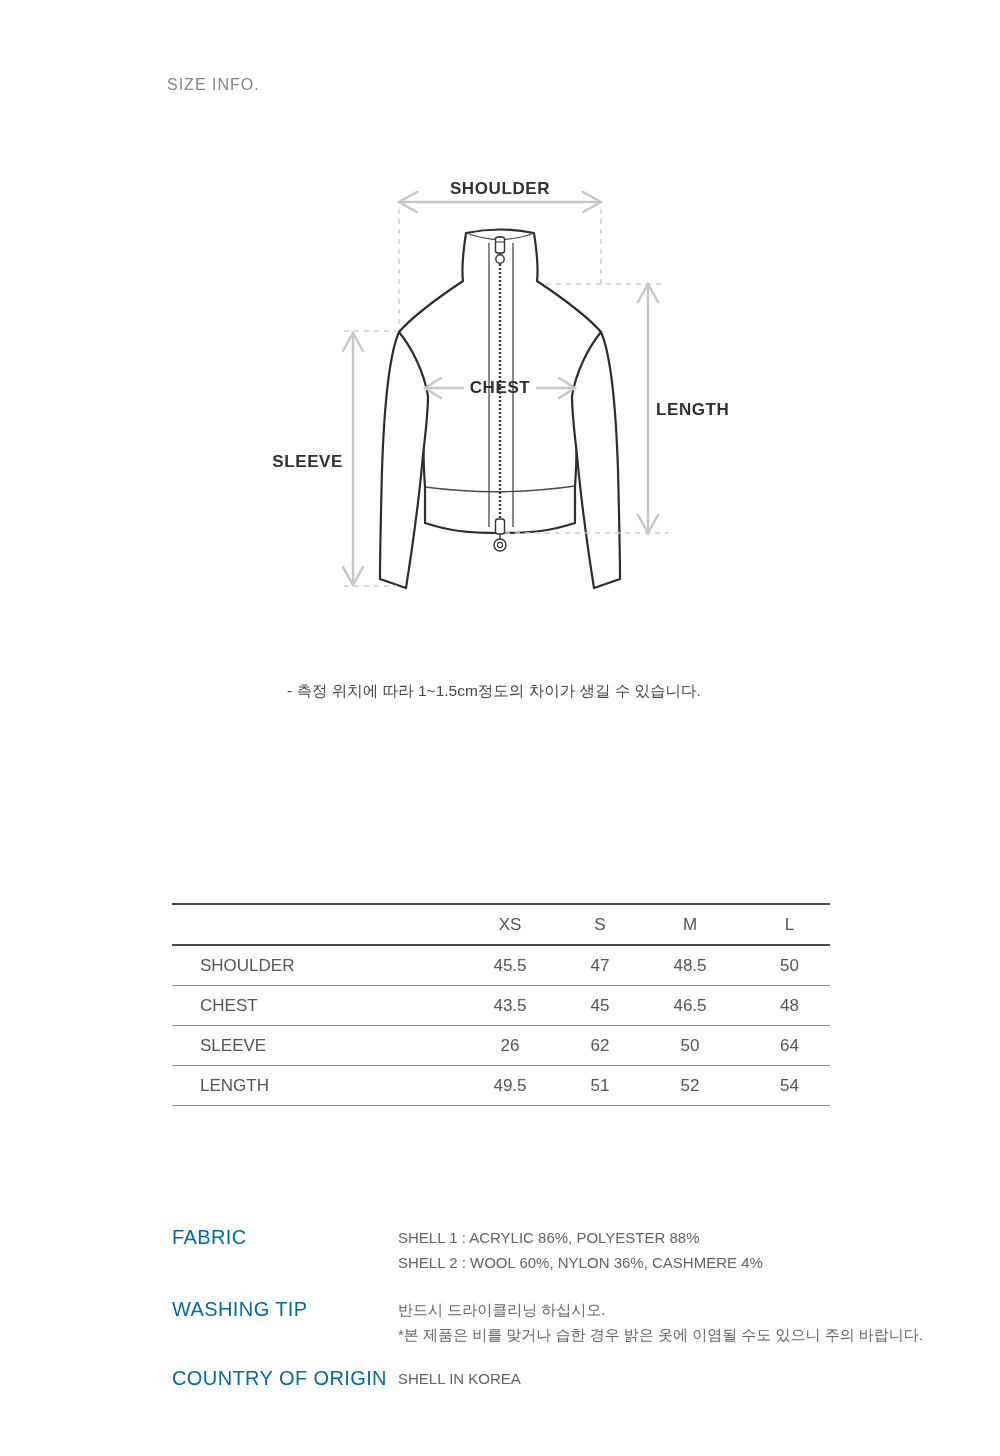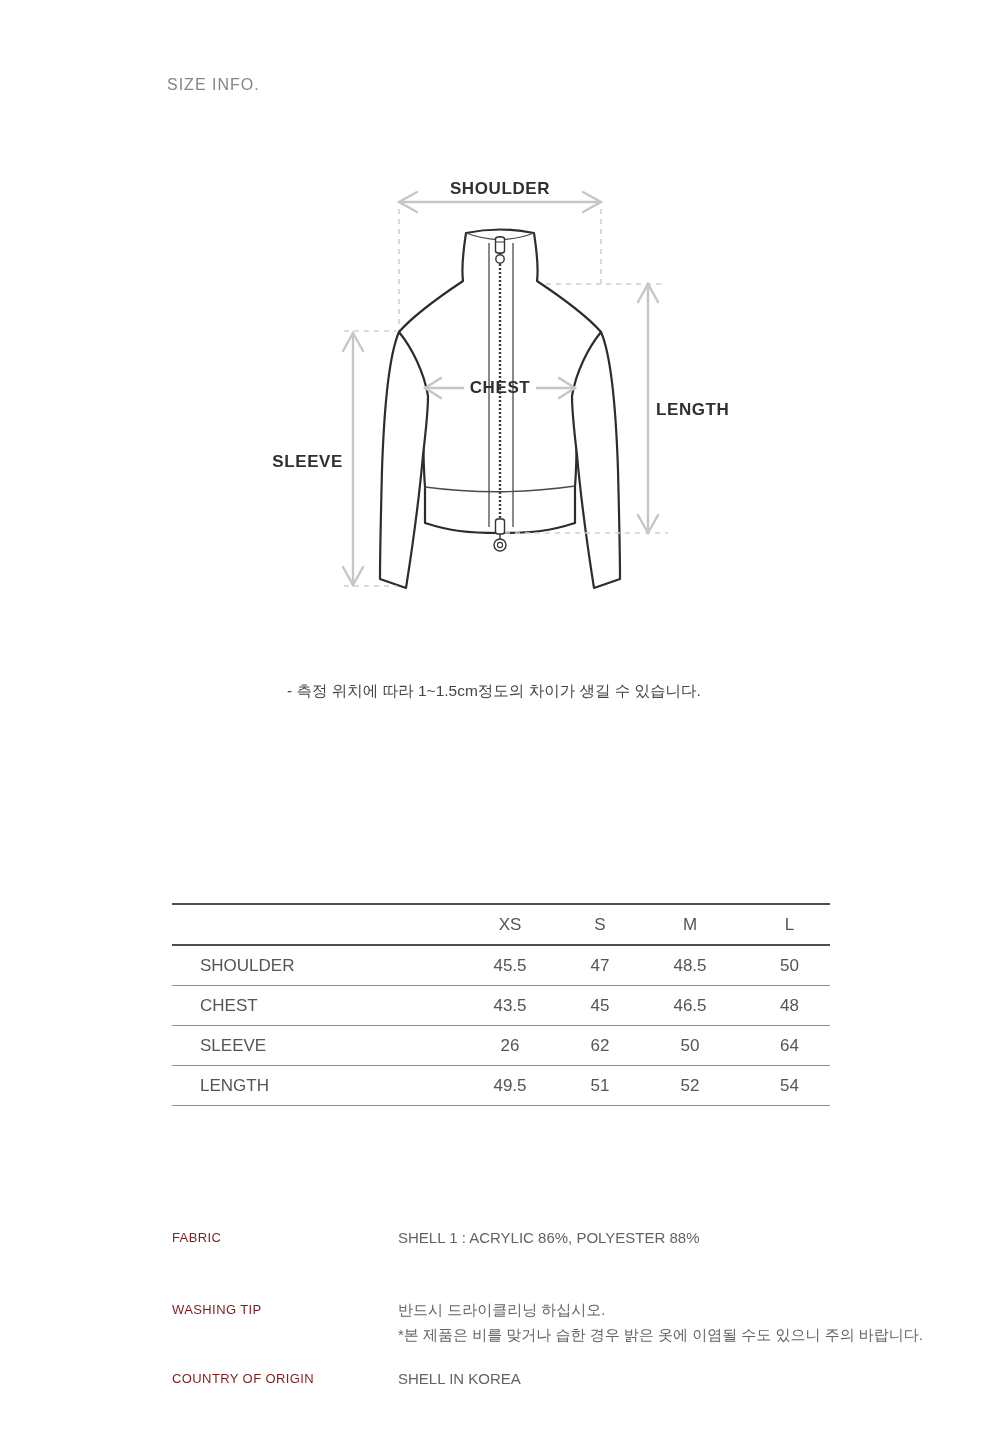--- a/index.html
+++ b/index.html
@@ -40,21 +40,21 @@
   }
   .size-table tbody td{
     height:37px;text-align:center;vertical-align:middle;
     border-bottom:1px solid #8f8f8f;
   }
   .size-table .cell-label{text-align:left;padding-left:28px;}
   .size-table .cell-last{padding-left:15px;}
   
   .detail-row{position:absolute;left:172px;width:760px;display:flex;align-items:flex-start;}
   .detail-label{
-    width:226px;flex:0 0 226px;font-size:13px;color:#7f1d1d;
+    width:226px;flex:0 0 226px;font-size:20px;color:#0369a1;
     letter-spacing:.4px;line-height:25px;
   }
   .detail-value{font-size:15px;color:#636363;line-height:25px;}
   .row-fabric{top:1225px;}
   .row-washing{top:1297px;}
   .row-origin{top:1366px;}
 </style>
 </head>
 <body>
 
@@ -198,20 +198,21 @@
         <td>52</td>
         <td class="cell-last">54</td>
       </tr>
     </tbody>
   </table>
 
   <div class="detail-row row-fabric">
     <div class="detail-label">FABRIC</div>
     <div class="detail-value">
       <div>SHELL 1 : ACRYLIC 86%, POLYESTER 88%</div>
+      <div>SHELL 2 : WOOL 60%, NYLON 36%, CASHMERE 4%</div>
     </div>
   </div>
 
   <div class="detail-row row-washing">
     <div class="detail-label">WASHING TIP</div>
     <div class="detail-value">
       <div>반드시 드라이클리닝 하십시오.</div>
       <div>*본 제품은 비를 맞거나 습한 경우 밝은 옷에 이염될 수도 있으니 주의 바랍니다.</div>
     </div>
   </div>

